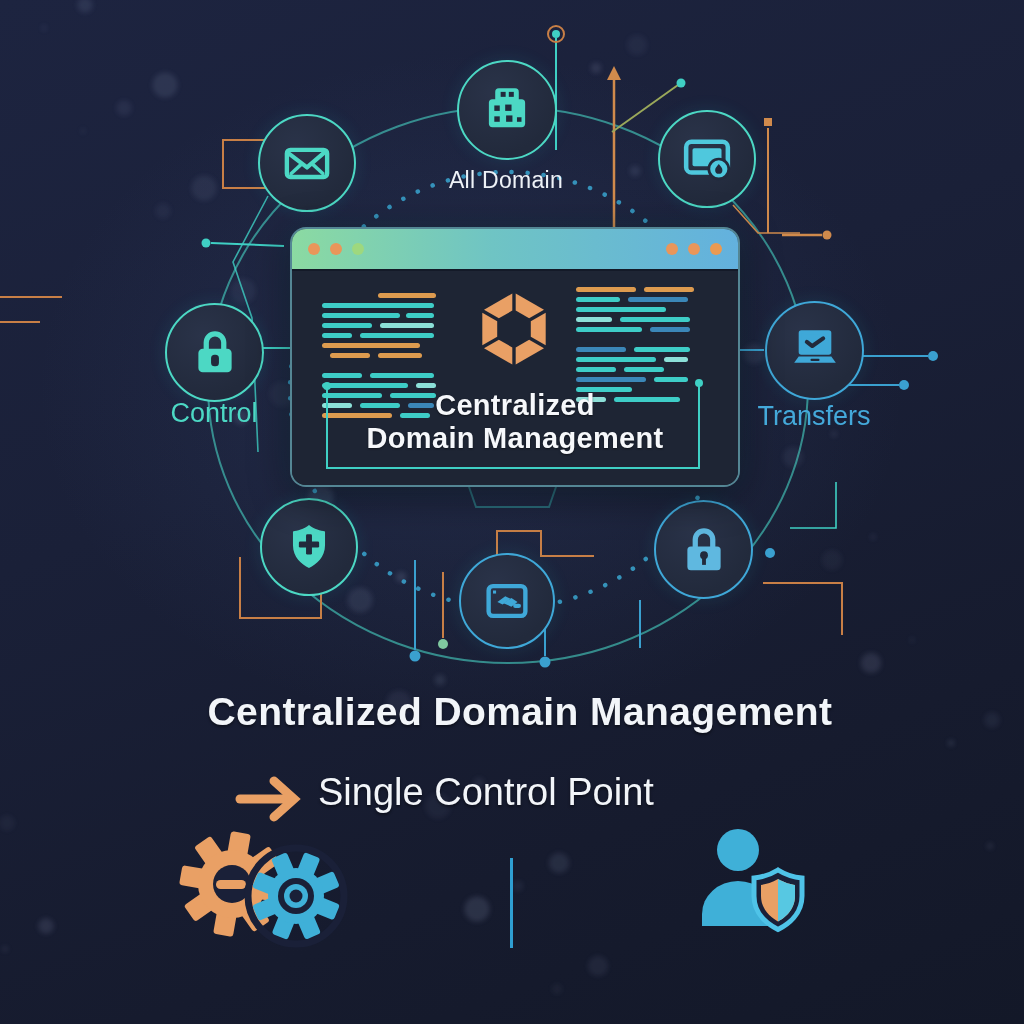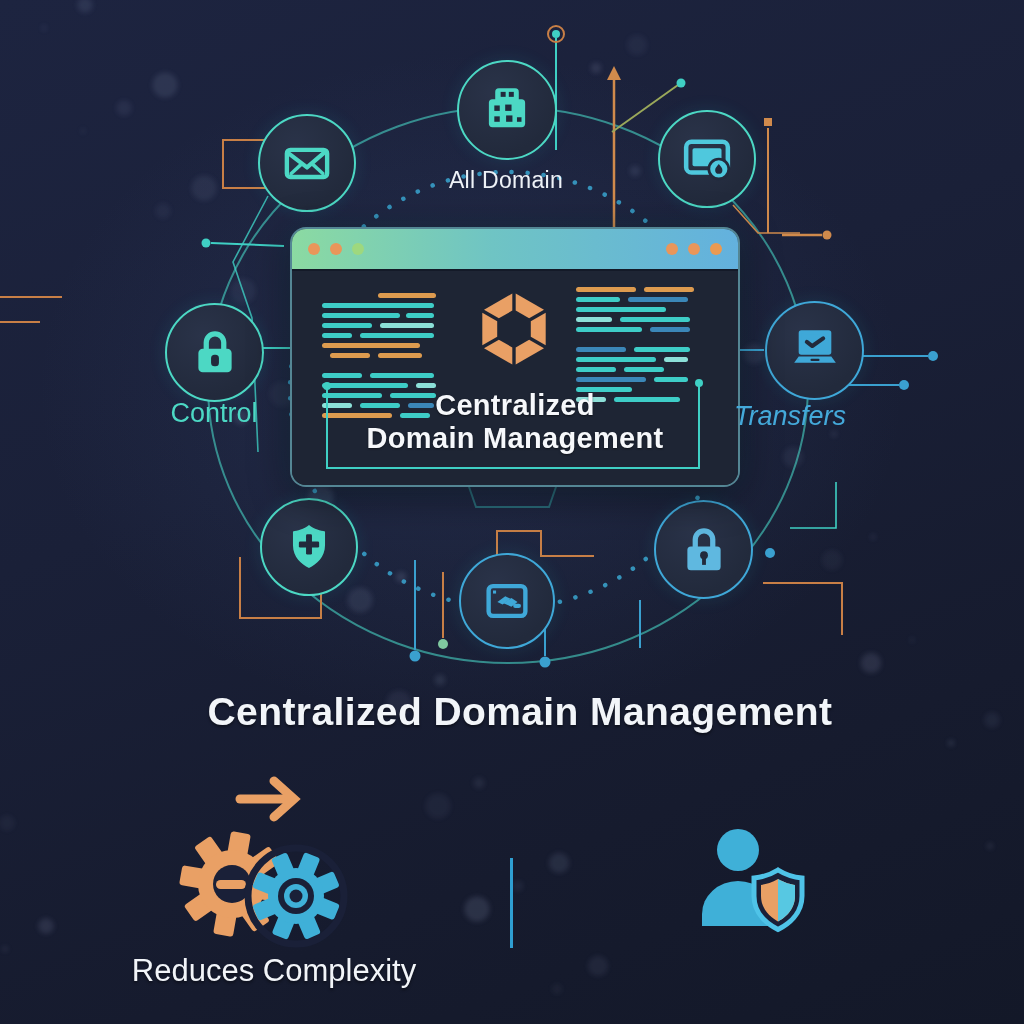--- a/index.html
+++ b/index.html
@@ -23,21 +23,21 @@
     display:flex;align-items:center;justify-content:center;
     box-shadow:0 0 18px rgba(40,200,210,.12);
     z-index:2;
   }
   .node.teal{border:2.5px solid #4cd8c4;}
   .node.blue{border:2.5px solid #3fa8d8;}
 
   .lbl{position:absolute;z-index:3;white-space:nowrap;transform:translateX(-50%);}
   #lbl-all-domains{left:506px;top:167px;font-size:23px;font-weight:500;color:#eef2f7;letter-spacing:.3px;}
   #lbl-renewals{left:214px;top:398px;font-size:27px;font-weight:500;color:#4cd8c4;}
-  #lbl-transfers{left:790px;top:401px;font-size:27px;font-weight:500;color:#44a9da;font-style:italic;}
+  #lbl-transfers{left:814px;top:401px;font-size:27px;font-weight:500;color:#44a9da;}
 
   
   #window{
     position:absolute;left:290px;top:227px;width:446px;height:256px;z-index:2;
     border-radius:16px;border:2px solid rgba(130,215,225,.55);
     background:#1e2535;box-shadow:0 8px 40px rgba(0,0,0,.45), 0 0 26px rgba(60,190,210,.10);
     overflow:hidden;
   }
   #window-bar{
     height:40px;display:flex;align-items:center;justify-content:space-between;
@@ -390,20 +390,21 @@
         <circle cx="35" cy="115" r="4" fill="#3fd0c4"></circle>
         <circle cx="407" cy="112" r="4" fill="#3fd0c4"></circle>
       </svg>
     </div>
   </div>
 
   <svg id="arrow-svg" width="72" height="52" viewBox="0 0 72 52">
     <line x1="6" y1="26" x2="52" y2="26" stroke="#e9a065" stroke-width="9" stroke-linecap="round"></line>
     <path d="M40,8 L60,26 L40,44" fill="none" stroke="#e9a065" stroke-width="9" stroke-linecap="round" stroke-linejoin="miter"></path>
   </svg>
+  <div id="control-point">Single Control Point</div>
 
   <div id="divider"></div>
 
   <svg id="gears-svg" width="210" height="122" viewBox="0 0 210 122">
       <g>
         <rect x="-10" y="-52" width="20" height="26" rx="3" fill="#e9a065" transform="translate(72,58) rotate(10)"></rect>
         <rect x="-10" y="-52" width="20" height="26" rx="3" fill="#e9a065" transform="translate(72,58) rotate(55)"></rect>
         <rect x="-10" y="-52" width="20" height="26" rx="3" fill="#e9a065" transform="translate(72,58) rotate(100)"></rect>
         <rect x="-10" y="-52" width="20" height="26" rx="3" fill="#e9a065" transform="translate(72,58) rotate(145)"></rect>
         <rect x="-10" y="-52" width="20" height="26" rx="3" fill="#e9a065" transform="translate(72,58) rotate(190)"></rect>
@@ -437,15 +438,14 @@
           <rect x="68" y="40" width="30" height="70"></rect>
         </clipPath>
     </defs>
     <circle cx="50" cy="26" r="21" fill="#3fb0d8"></circle>
     <path d="M14,102 v-12 a36,33 0 0 1 72,0 v12 z" fill="#3fb0d8"></path>
     <path d="M68,40 C76,45 86,47.5 92,48 V66 C92,84 78,94.5 68,99.5 C58,94.5 44,84 44,66 V48 C50,47.5 60,45 68,40 Z" fill="#1a2038" stroke="#4fc3e8" stroke-width="5" transform="translate(22,6)"></path>
     <path d="M68,49 C74,52.5 81,54.5 85,55 V66 C85,80 74,88.5 68,91.5 C62,88.5 51,80 51,66 V55 C55,54.5 62,52.5 68,49 Z" fill="#e9a065" transform="translate(22,6)"></path>
     <path d="M68,49 C74,52.5 81,54.5 85,55 V66 C85,80 74,88.5 68,91.5 C62,88.5 51,80 51,66 V55 C55,54.5 62,52.5 68,49 Z" fill="#57c8e2" clip-path="url(#shield-right)" transform="translate(22,6)"></path>
   </svg>
 
-  <div class="benefit" id="benefit-1">Reduces Complexity</div>
 
 </div>
 
 </body></html>

